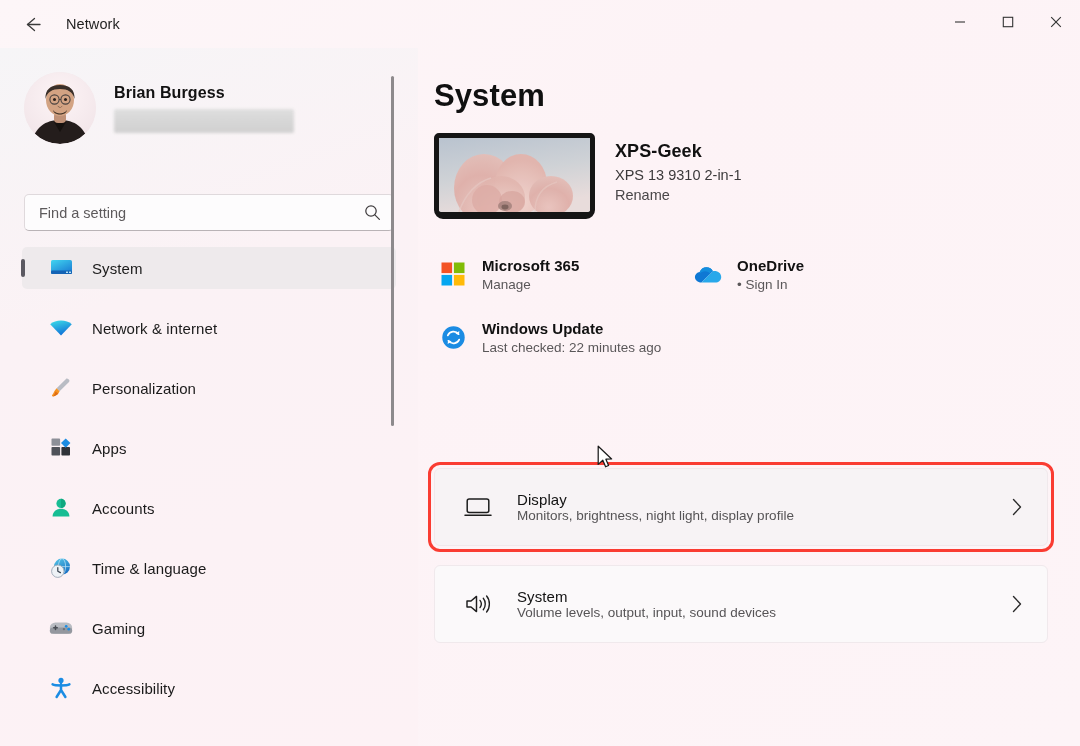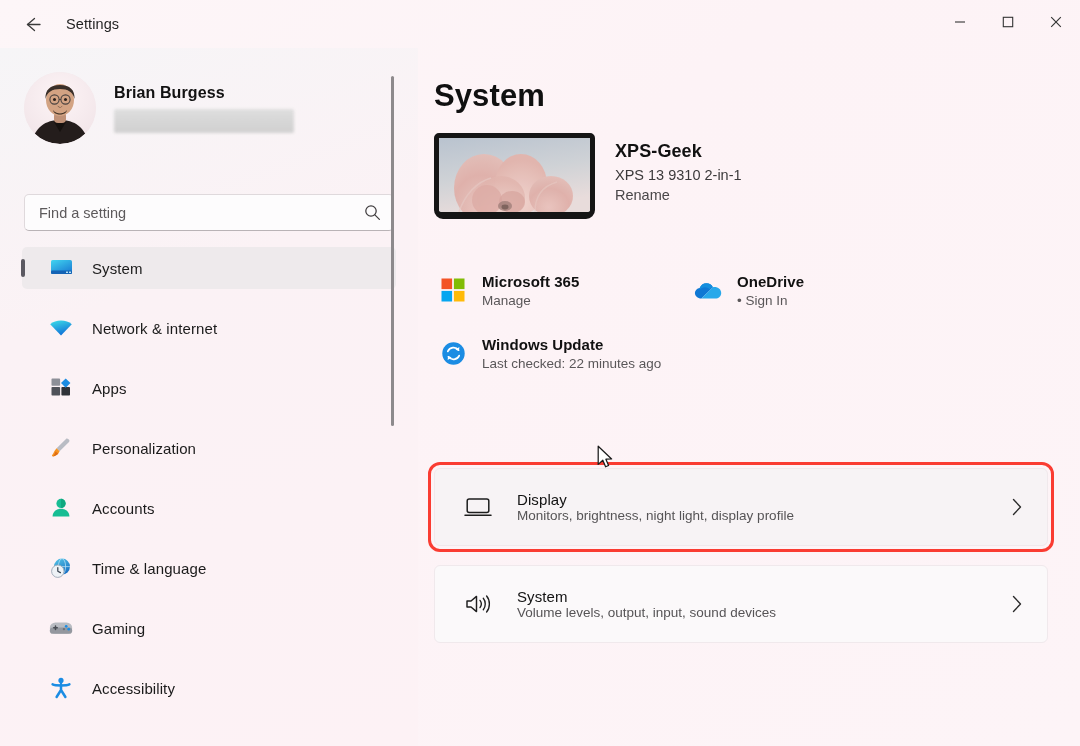--- a/index.html
+++ b/index.html
@@ -223,21 +223,21 @@
   .device-rename {
     margin-top: 4px;
     font-size: 14.5px;
     color: #4a4749;
     cursor: pointer;
     width: fit-content;
   }
 
   .quick-links {
     position: absolute;
-    top: 221px; left: 16px;
+    top: 205px; left: 16px;
     width: 620px;
   }
   .ql-row {
     display: flex;
     align-items: flex-start;
   }
   .ql-item {
     display: flex;
     align-items: flex-start;
     gap: 14px;
@@ -331,21 +331,21 @@
 
 <div class="window">
 
   <div class="titlebar">
     <div class="back-btn">
       <svg width="21" height="21" viewBox="0 0 21 21">
         <path d="M12.5 4.5 L5.5 10.5 L12.5 16.5" fill="none" stroke="#3a3a3a" stroke-width="1.3" stroke-linecap="round" stroke-linejoin="round"></path>
         <path d="M5.5 10.5 L18 10.5" fill="none" stroke="#3a3a3a" stroke-width="1.3" stroke-linecap="round"></path>
       </svg>
     </div>
-    <div class="titlebar-title">Settings</div>
+    <div class="titlebar-title">Network</div>
 
     <div class="win-controls">
       <div class="win-btn">
         <svg width="12" height="12" viewBox="0 0 12 12">
           <line x1="1" y1="6" x2="11" y2="6" stroke="#333" stroke-width="1.1"></line>
         </svg>
       </div>
       <div class="win-btn">
         <svg width="12" height="12" viewBox="0 0 12 12">
           <rect x="1.3" y="1.3" width="9.4" height="9.4" fill="none" stroke="#333" stroke-width="1.1"></rect>
@@ -445,38 +445,38 @@
               </defs>
             <path d="M1.2 5.2 C6.5 0.3 17.5 0.3 22.8 5.2 L12 16.6 Z" fill="url(#wfg)"></path>
           </svg>
         </span>
         <span class="nav-label">Network &amp; internet</span>
       </div>
 
       <div class="nav-item">
         <span class="nav-icon">
           <svg width="22" height="22" viewBox="0 0 22 22">
+            <path d="M18.8 2.6 C19.6 3.3 19.7 4.2 19 4.9 L9.6 14.3 L6.6 11.3 L16 1.9 C16.7 1.2 18 1.9 18.8 2.6 Z" fill="#b9bcc4"></path>
+            <path d="M9.6 14.3 L6.6 11.3 L5 13.2 C4 14.3 3.6 16.2 2.2 18 C1.6 18.8 2.2 19.6 3.2 19.4 C5.4 18.9 7.1 18 8.2 16.8 Z" fill="#f59321"></path>
+            <path d="M8.2 16.8 C7.1 18 5.4 18.9 3.2 19.4 C4.6 17.8 5 16 5.6 14.6 Z" fill="#e06c12"></path>
+          </svg>
+        </span>
+        <span class="nav-label">Personalization</span>
+      </div>
+
+      <div class="nav-item">
+        <span class="nav-icon">
+          <svg width="22" height="22" viewBox="0 0 22 22">
             <rect x="1.5" y="10" width="8.6" height="8.6" rx="0.8" fill="#4f5259"></rect>
             <rect x="11.4" y="10" width="8.6" height="8.6" rx="0.8" fill="#2f3238"></rect>
             <rect x="1.5" y="1.6" width="8.6" height="7.2" rx="0.8" fill="#8d9098"></rect>
             <path d="M15.7 1.4 L20.4 6.1 L15.7 10.8 L11 6.1 Z" fill="#1b8ce3"></path>
           </svg>
         </span>
         <span class="nav-label">Apps</span>
-      </div>
-
-      <div class="nav-item">
-        <span class="nav-icon">
-          <svg width="22" height="22" viewBox="0 0 22 22">
-            <path d="M18.8 2.6 C19.6 3.3 19.7 4.2 19 4.9 L9.6 14.3 L6.6 11.3 L16 1.9 C16.7 1.2 18 1.9 18.8 2.6 Z" fill="#b9bcc4"></path>
-            <path d="M9.6 14.3 L6.6 11.3 L5 13.2 C4 14.3 3.6 16.2 2.2 18 C1.6 18.8 2.2 19.6 3.2 19.4 C5.4 18.9 7.1 18 8.2 16.8 Z" fill="#f59321"></path>
-            <path d="M8.2 16.8 C7.1 18 5.4 18.9 3.2 19.4 C4.6 17.8 5 16 5.6 14.6 Z" fill="#e06c12"></path>
-          </svg>
-        </span>
-        <span class="nav-label">Personalization</span>
       </div>
 
       <div class="nav-item">
         <span class="nav-icon">
           <svg width="22" height="22" viewBox="0 0 22 22">
             <circle cx="11" cy="6.4" r="4.6" fill="#17bd93"></circle>
             <path d="M2.6 19.6 C2.6 14.6 6.4 11.7 11 11.7 C15.6 11.7 19.4 14.6 19.4 19.6 Z" fill="#17bd93"></path>
             <path d="M11 1.8 A4.6 4.6 0 0 1 11 11 Z" fill="#0fa87f"></path>
           </svg>
         </span>

